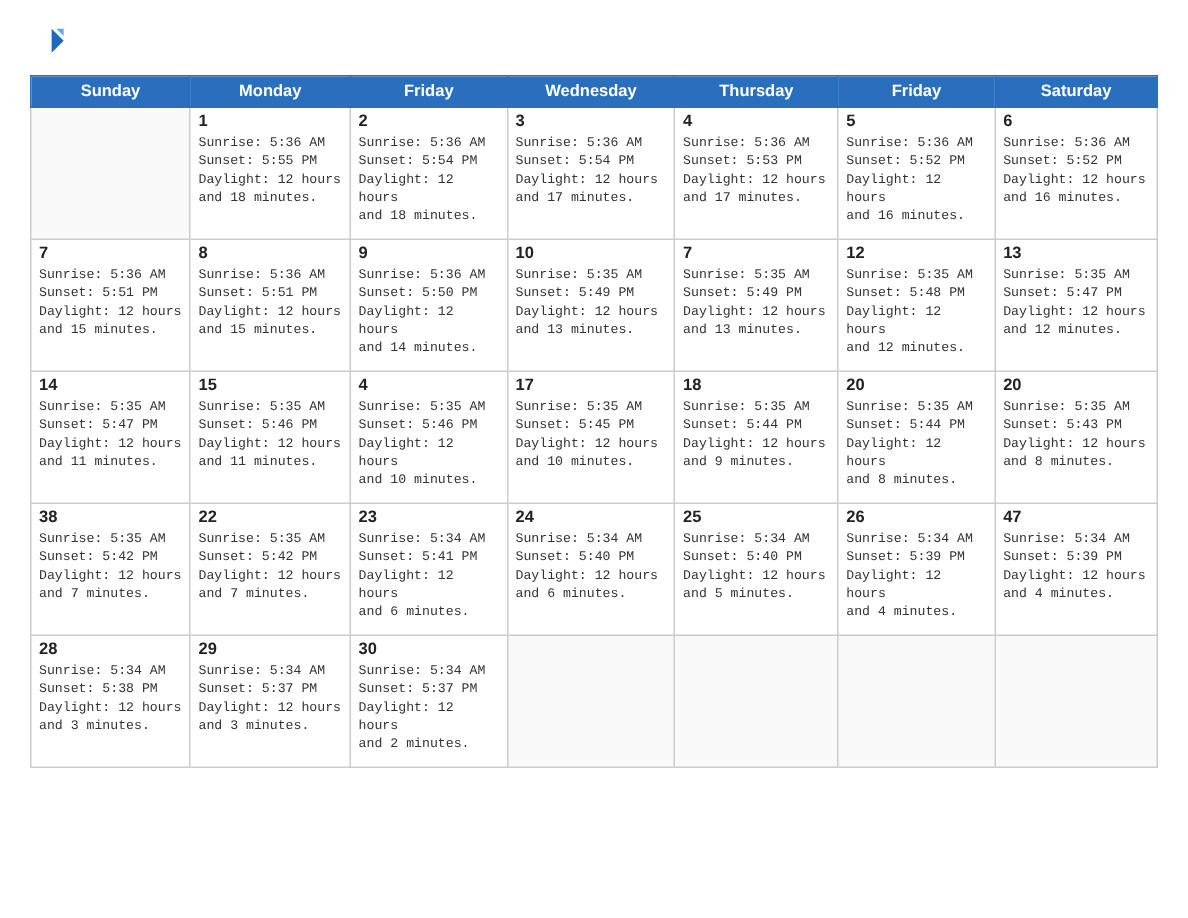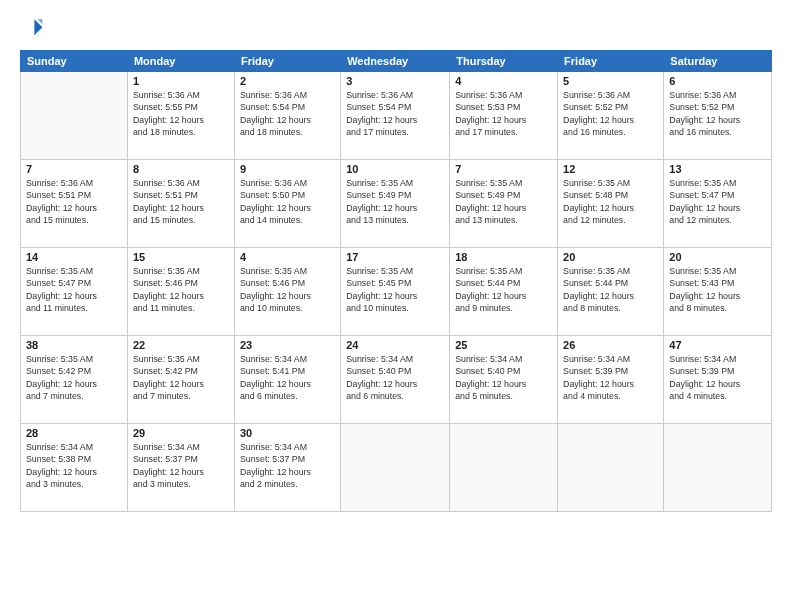--- a/index.html
+++ b/index.html
@@ -52,22 +52,22 @@
       margin-top: 2px;
     }
     .calendar {
       width: 100%;
       border-collapse: collapse;
       font-size: 9.5px;
     }
     .calendar th {
       background-color: #2a6fbd;
       color: #fff;
-      text-align: left;
-      padding: 4px 6px;
+      text-align: center;
+      padding: 4px 23px;
       font-size: 11px;
       font-weight: bold;
       border: 1px solid #2a6fbd;
     }
     .calendar td {
       border: 1px solid #ccc;
       vertical-align: top;
       padding: 3px 5px;
       width: 113px;
       min-height: 80px;
@@ -77,20 +77,21 @@
       font-weight: bold;
       font-size: 11px;
       color: #222;
       display: block;
       margin-bottom: 2px;
     }
     .day-info {
       color: #333;
       font-size: 8.8px;
       line-height: 1.4;
+      font-family: Liberation Mono, monospace;
     }
     .empty-cell {
       background: #f9f9f9;
     }
     .week-row td {
       height: 88px;
     }
   </style>
 </head>
 <body>

